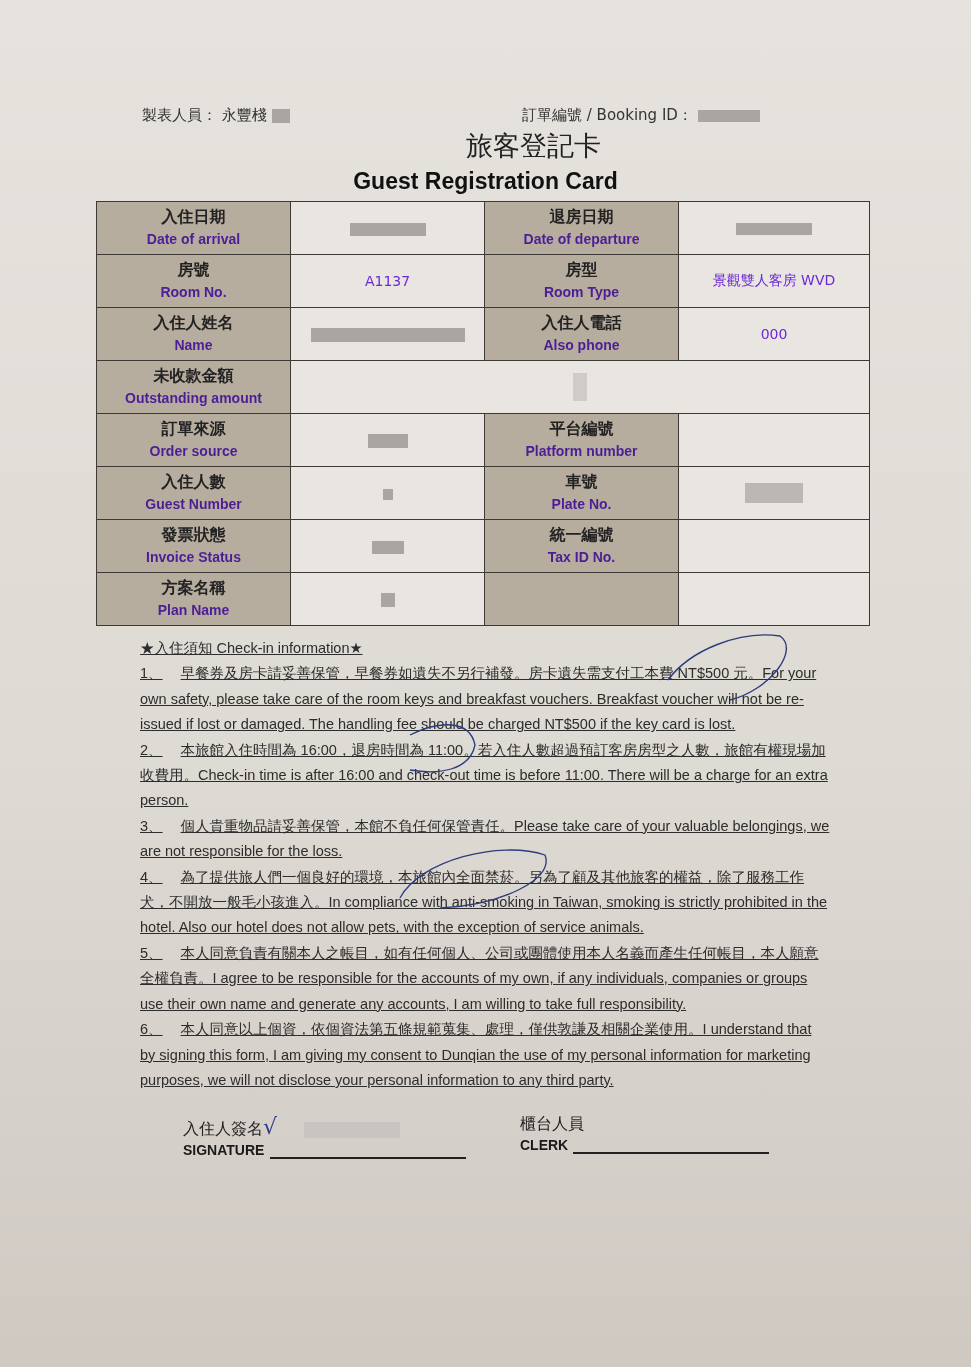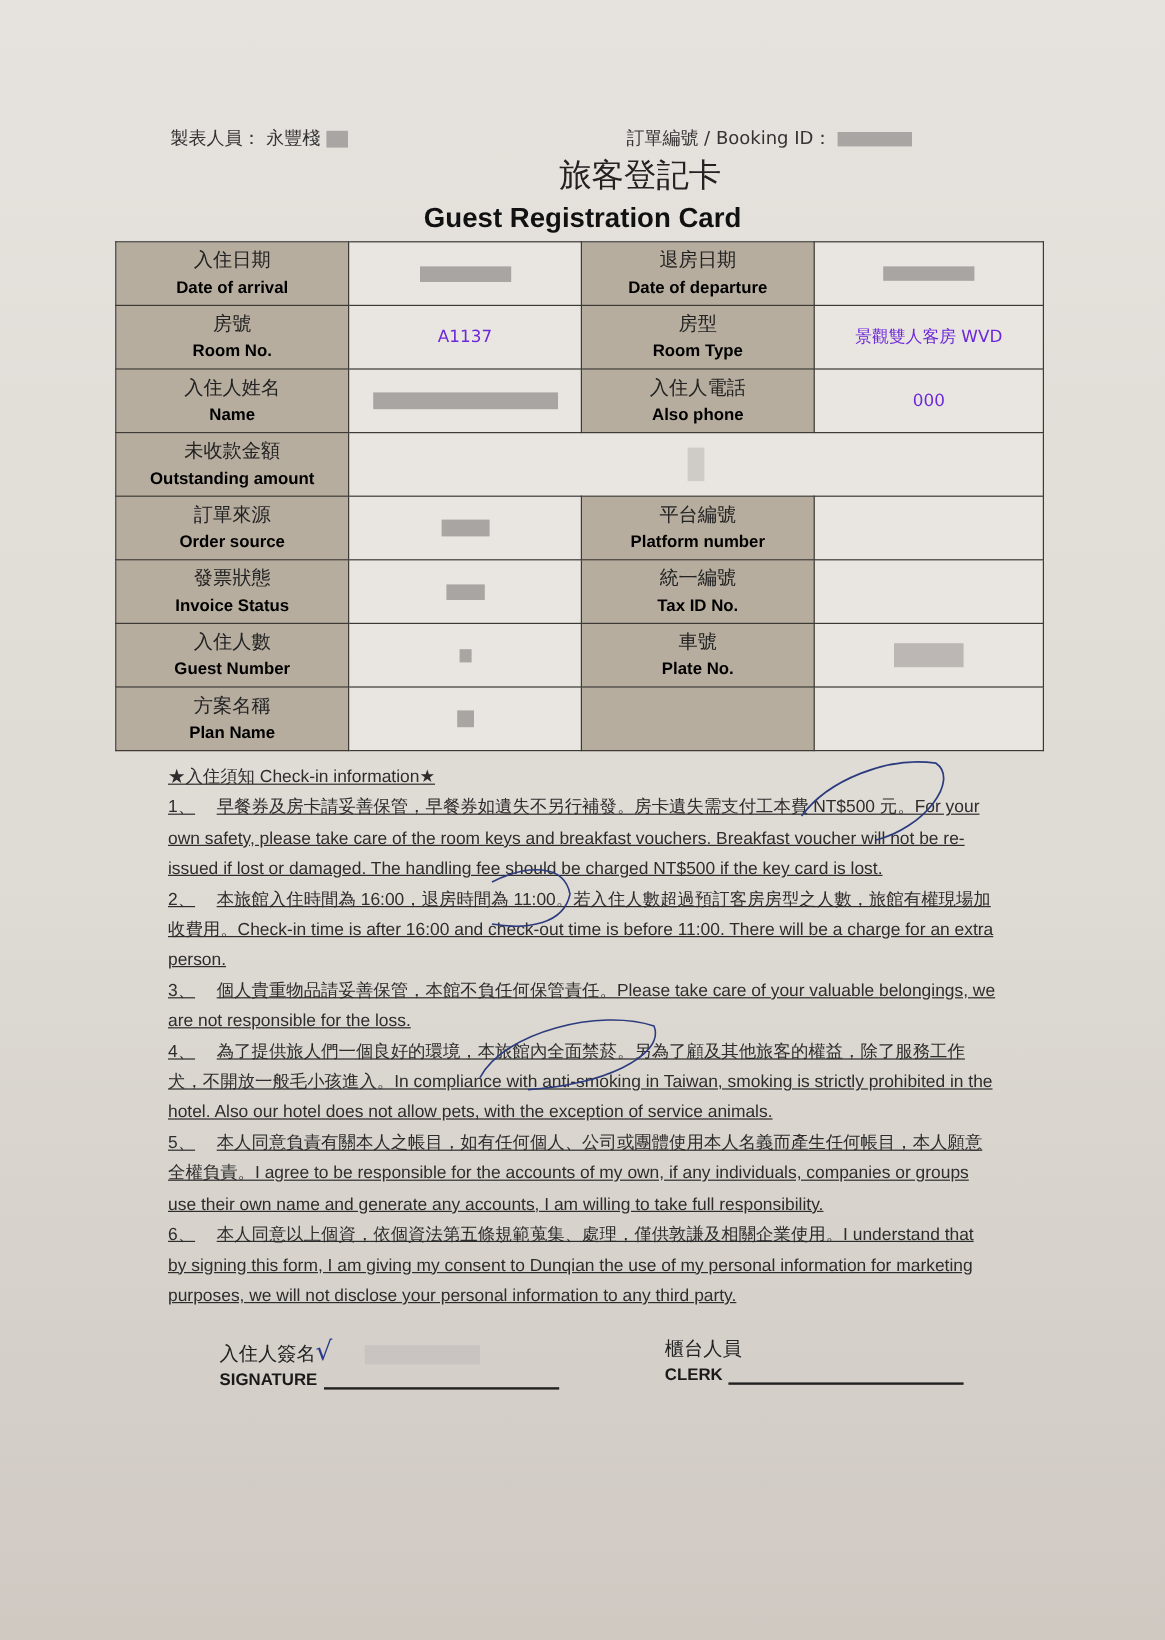--- a/index.html
+++ b/index.html
@@ -15,22 +15,22 @@
     .redact { display: inline-block; background: #a9a5a2; vertical-align: middle; }
     .title-cn { position: absolute; top: 128px; left: 0; width: 971px; text-align: center; font-size: 27px; color: #222; margin-left: 48px; }
     .title-en { position: absolute; top: 168px; left: 0; width: 971px; text-align: center; font-size: 23px; font-weight: bold; font-family: "Liberation Sans", sans-serif; color: #111; }
     table.grid {
       position: absolute; left: 96px; top: 201px; width: 773px;
       border-collapse: collapse; table-layout: fixed;
     }
     table.grid td { border: 1.5px solid #3d3a36; height: 52px; text-align: center; vertical-align: middle; padding: 0; }
     td.lbl { background: #b6ad9f; }
     td.val { background: #e9e6e1; font-size: 14px; color: #6d28d9; }
-    .lbl-cn { font-size: 16px; color: #222; line-height: 22px; }
-    .lbl-en { font-size: 14px; font-weight: bold; color: #000000; line-height: 22px; font-family: "Liberation Sans", sans-serif; }
+    .lbl-cn { font-size: 16px; color: #222; line-height: 22px; font-weight: bold; }
+    .lbl-en { font-size: 14px; font-weight: bold; color: #4c1d95; line-height: 22px; font-family: "Liberation Sans", sans-serif; }
     .notice { position: absolute; left: 140px; top: 636px; width: 690px; font-size: 14.5px; line-height: 25.4px; color: #2d2d2d; font-family: "Liberation Sans", sans-serif; text-decoration: underline; }
     .notice p { margin: 0; }
     .num { margin-right: 18px; }
     .sign { position: absolute; top: 1114px; }
     .sign .cn { font-size: 16px; color: #222; }
     .sign .en { font-size: 14px; font-weight: bold; color: #1a1a1a; font-family: "Liberation Sans", sans-serif; }
     .sign-line { display: inline-block; border-bottom: 2px solid #222; vertical-align: bottom; }
     svg.pen { position: absolute; left: 0; top: 0; pointer-events: none; }
   </style>
 </head>
@@ -109,41 +109,41 @@
           </td>
       <td class="val"><span class="redact" style="width:40px;height:14px;"></span></td>
       <td class="lbl">
             <div class="lbl-cn">平台編號</div>
             <div class="lbl-en">Platform number</div>
           </td>
       <td class="val"></td>
     </tr>
     <tr>
       <td class="lbl">
+            <div class="lbl-cn">入住人數</div>
+            <div class="lbl-en">Guest Number</div>
+          </td>
+      <td class="val"><span class="redact" style="width:10px;height:11px;"></span></td>
+      <td class="lbl">
+            <div class="lbl-cn">車號</div>
+            <div class="lbl-en">Plate No.</div>
+          </td>
+      <td class="val"><span class="redact" style="width:58px;height:20px;background:#bcb6b5;"></span></td>
+    </tr>
+    <tr>
+      <td class="lbl">
             <div class="lbl-cn">發票狀態</div>
             <div class="lbl-en">Invoice Status</div>
           </td>
       <td class="val"><span class="redact" style="width:32px;height:13px;"></span></td>
       <td class="lbl">
             <div class="lbl-cn">統一編號</div>
             <div class="lbl-en">Tax ID No.</div>
           </td>
       <td class="val"></td>
-    </tr>
-    <tr>
-      <td class="lbl">
-            <div class="lbl-cn">入住人數</div>
-            <div class="lbl-en">Guest Number</div>
-          </td>
-      <td class="val"><span class="redact" style="width:10px;height:11px;"></span></td>
-      <td class="lbl">
-            <div class="lbl-cn">車號</div>
-            <div class="lbl-en">Plate No.</div>
-          </td>
-      <td class="val"><span class="redact" style="width:58px;height:20px;background:#bcb6b5;"></span></td>
     </tr>
     <tr>
       <td class="lbl">
             <div class="lbl-cn">方案名稱</div>
             <div class="lbl-en">Plan Name</div>
           </td>
       <td class="val"><span class="redact" style="width:14px;height:14px;"></span></td>
       <td class="lbl"></td>
       <td class="val"></td>
     </tr>
@@ -159,21 +159,21 @@
     <p><span class="num">5、</span><span>本人同意負責有關本人之帳目，如有任何個人、公司或團體使用本人名義而產生任何帳目，本人願意全權負責。I agree to be responsible for the accounts of my own, if any individuals, companies or groups use their own name and generate any accounts, I am willing to take full responsibility.</span></p>
     <p><span class="num">6、</span><span>本人同意以上個資，依個資法第五條規範蒐集、處理，僅供敦謙及相關企業使用。I understand that by signing this form, I am giving my consent to Dunqian the use of my personal information for marketing purposes, we will not disclose your personal information to any third party.</span></p>
   </div>
 
   <div class="sign" style="left:183px;">
     <div><span class="cn">入住人簽名</span><span style="color:#2a3a8c;font-size:22px;">√</span>
       <span class="redact" style="width:96px;height:16px;background:#c9c4c2;margin-left:22px;"></span></div>
     <div><span class="en">SIGNATURE</span> <span class="sign-line" style="width:196px;"></span></div>
   </div>
 
-  <div class="sign" style="left:554px;">
+  <div class="sign" style="left:520px;">
     <div><span class="cn">櫃台人員</span></div>
     <div><span class="en">CLERK</span> <span class="sign-line" style="width:196px;"></span></div>
   </div>
 
   <svg class="pen" width="971" height="1367">
     <path d="M668 680 C 690 650, 740 630, 780 636 C 800 650, 770 690, 730 700" fill="none" stroke="#2b3b7e" stroke-width="1.4"></path>
     <path d="M410 735 C 440 720, 470 720, 475 745 C 470 770, 440 775, 410 770" fill="none" stroke="#2b3b7e" stroke-width="1.3"></path>
     <path d="M400 898 C 420 860, 500 840, 545 855 C 555 880, 500 905, 440 908" fill="none" stroke="#2b3b7e" stroke-width="1.3"></path>
   </svg>
 </div>

